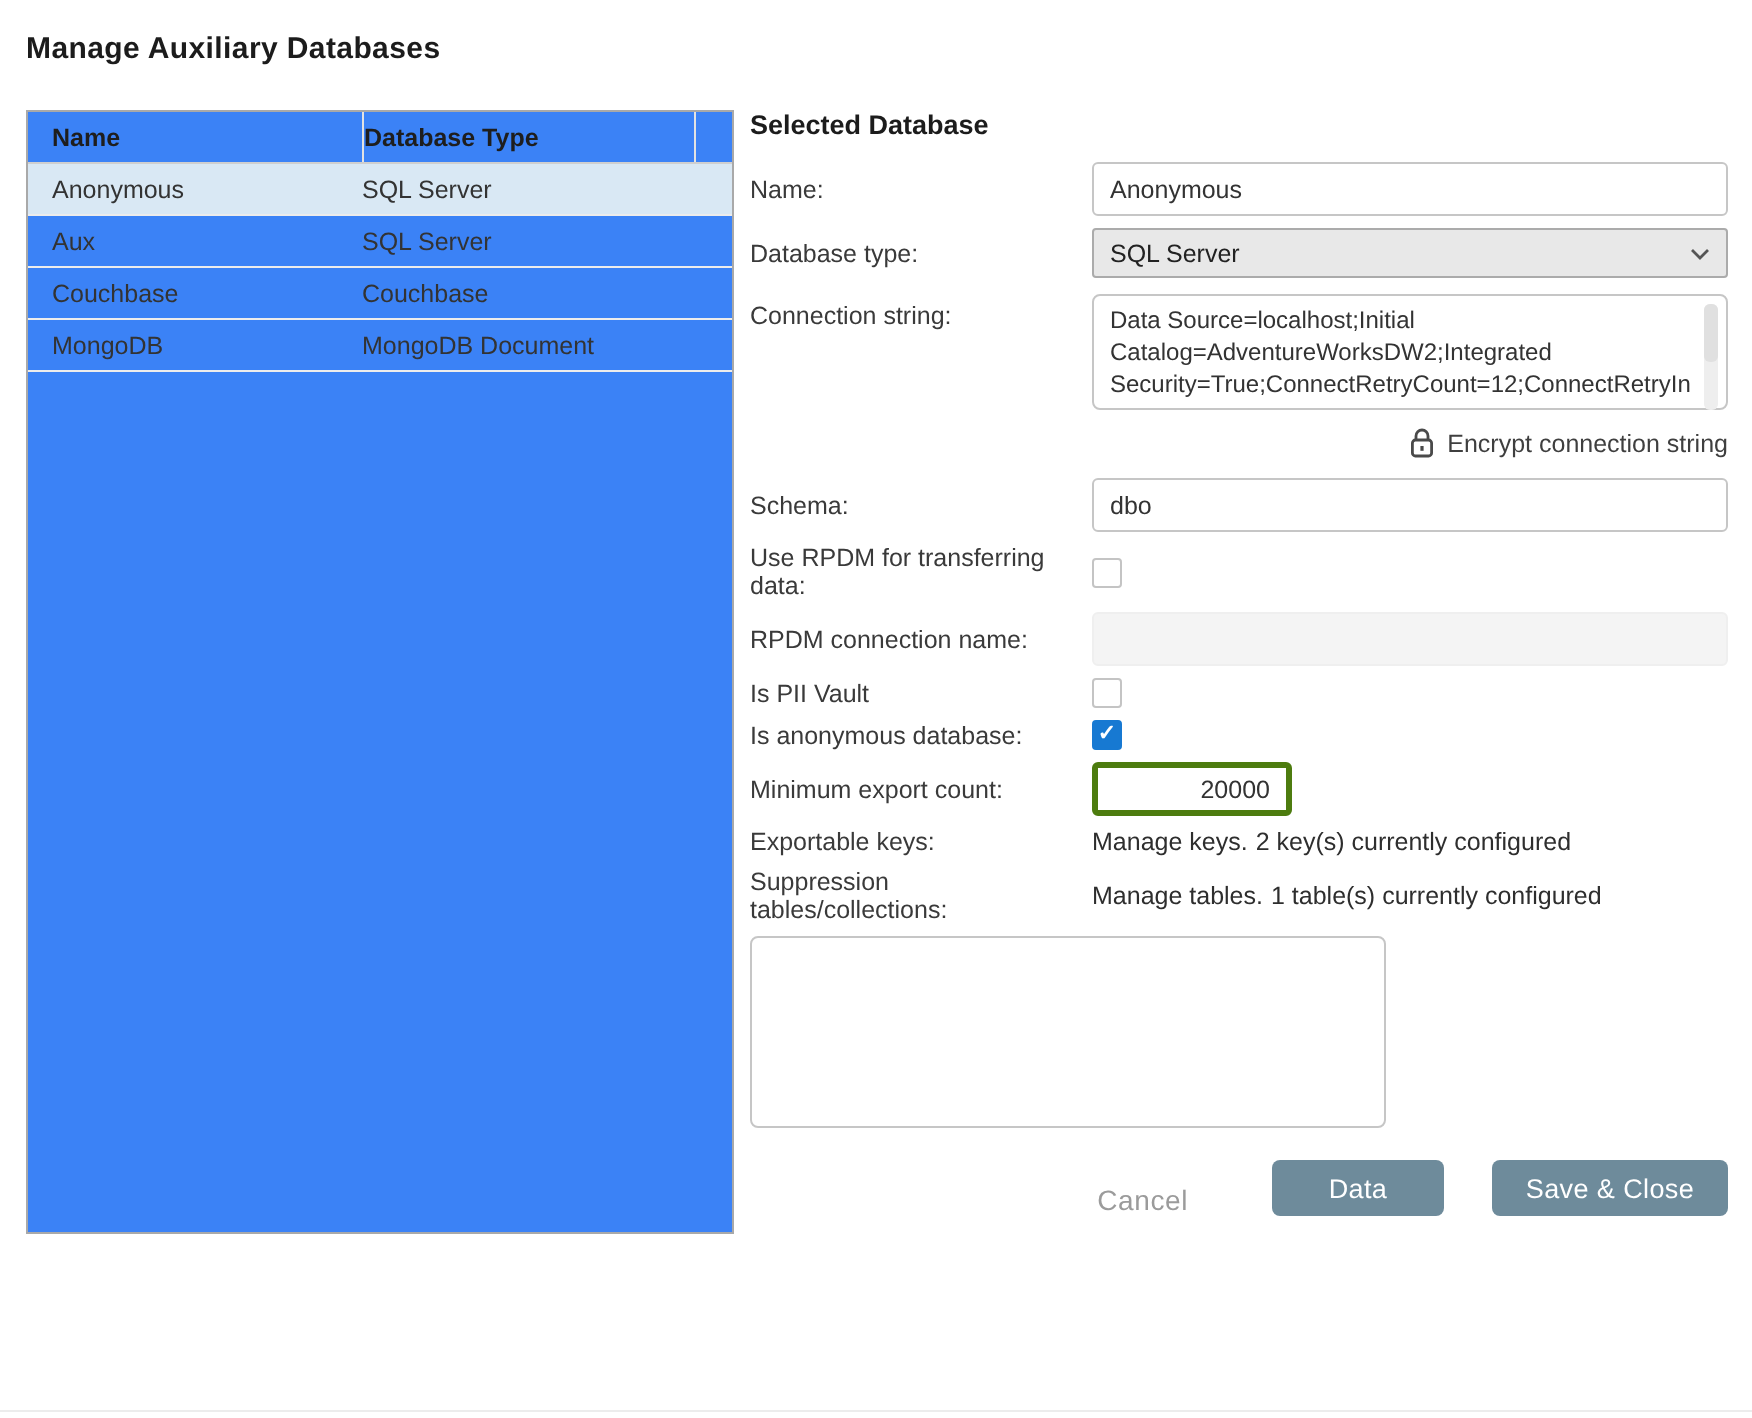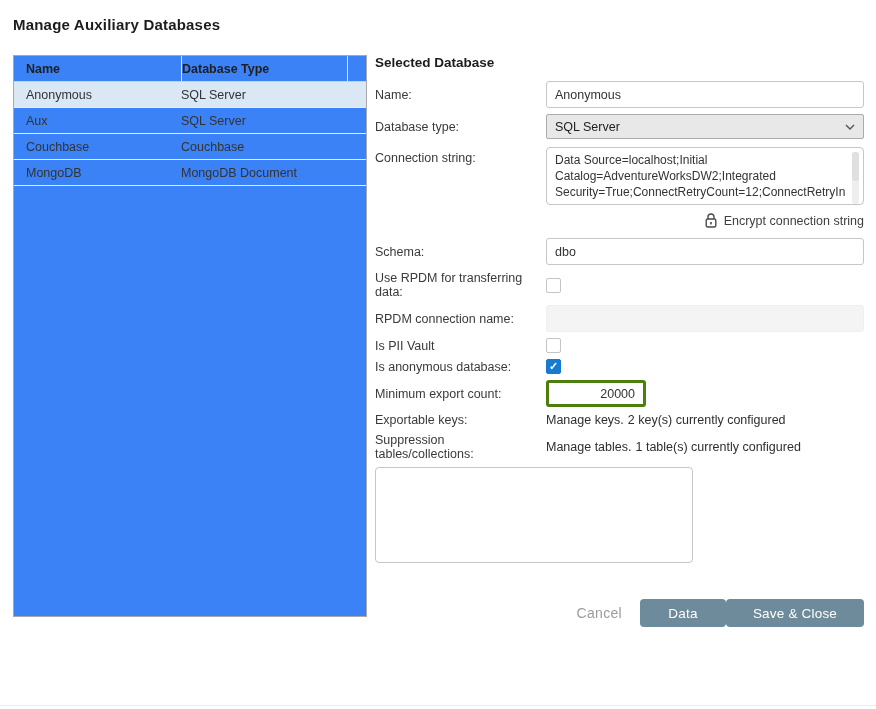--- a/index.html
+++ b/index.html
@@ -47,24 +47,24 @@
   .checkbox.checked { background:var(--checkbox-blue,#1779d2); border-color:var(--checkbox-blue,#1779d2); }
   .checkbox.checked .check { display:block; }
   .disabled-input { width:318px; height:27px; background:#f4f4f4; border:1px solid #efefef; border-radius:3px; }
   .num-input { width:100px; height:27px; border:3px solid #4d7c0f; border-radius:3px; font-family:inherit; font-size:12.5px; color:#333; text-align:right; padding:0 8px; outline:none; }
   .inline-text { font-size:12.5px; color:#2e2e2e; }
   .inline-text .link { cursor:pointer; margin-right:4px; }
   .addl-config { width:318px; height:96px; border:1px solid #c6c6c6; border-radius:4px; resize:none; outline:none; font-family:inherit; font-size:12.5px; padding:6px 8px; }
   .test-row { justify-content:flex-end; margin-top:1px; margin-bottom:0; }
   .btn { background:var(--accent-slate,#6e8b9b); color:#fff; border:none; border-radius:4px; height:28px; font-family:inherit; font-size:13.5px; cursor:pointer; letter-spacing:.2px; }
   .test-btn { width:198px; }
-  .footer { display:flex; align-items:center; justify-content:flex-end; margin-top:36px; gap:0; }
+  .footer { display:flex; align-items:flex-end; justify-content:flex-end; margin-top:16px; gap:24px; }
   .cancel-btn { background:none; border:none; font-family:inherit; font-size:14px; color:#9b9b9b; margin-right:18px; cursor:pointer; letter-spacing:.3px; }
   .save-btn { width:86px; }
-  .save-close-btn { width:138px; }
+  .save-close-btn { width:118px; }
   .bottom-line { position:absolute; left:0; right:0; bottom:3px; height:1px; background:#ececec; }
 </style>
 </head>
 <body>
 
 <div class="page">
   <div class="page-title">Manage Auxiliary Databases</div>
 
   <div class="content">
 

